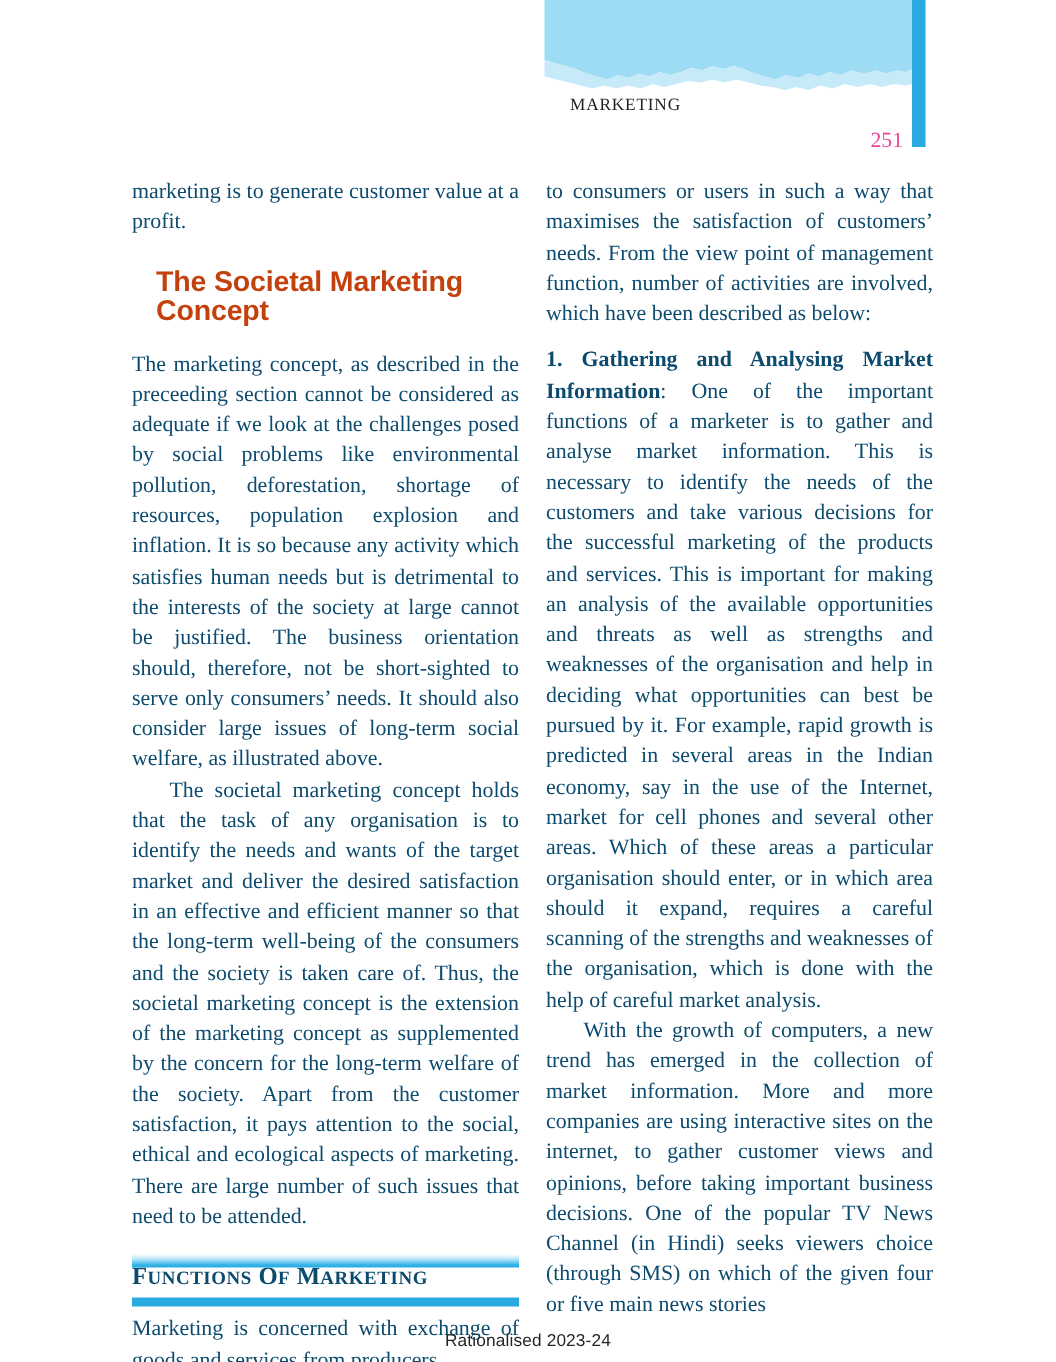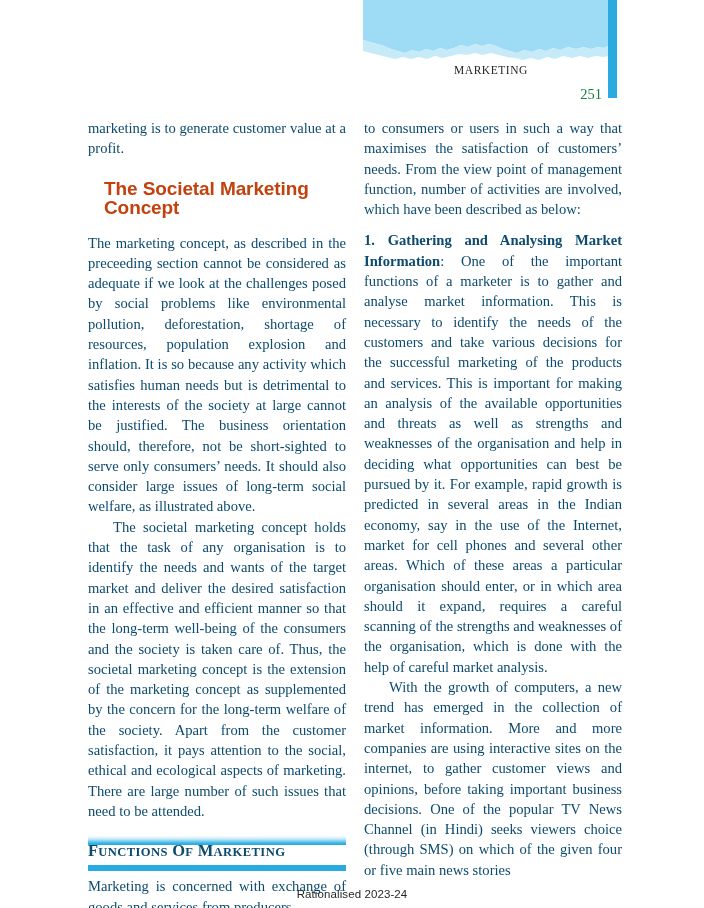--- a/index.html
+++ b/index.html
@@ -44,35 +44,35 @@
     width: 9px;
     height: 98px;
     background: #29abe2;
   }
 
   .header-label {
     position: absolute;
     top: 64px;
     left: 380px;
     width: 222px;
-    text-align: center;
+    text-align: left;
     font-family: "Liberation Serif", serif;
     font-size: 11.5px;
     letter-spacing: 0.55px;
     color: #231f20;
   }
   .header-pageno {
     position: absolute;
     top: 86px;
     left: 380px;
     width: 222px;
     text-align: right;
     font-family: "Liberation Serif", serif;
     font-size: 14.5px;
-    color: #15803d;
+    color: #ec4899;
   }
 
   
   .columns {
     position: absolute;
     top: 118px;
     left: 88px;
     width: 534px;
     height: 740px;
   }

